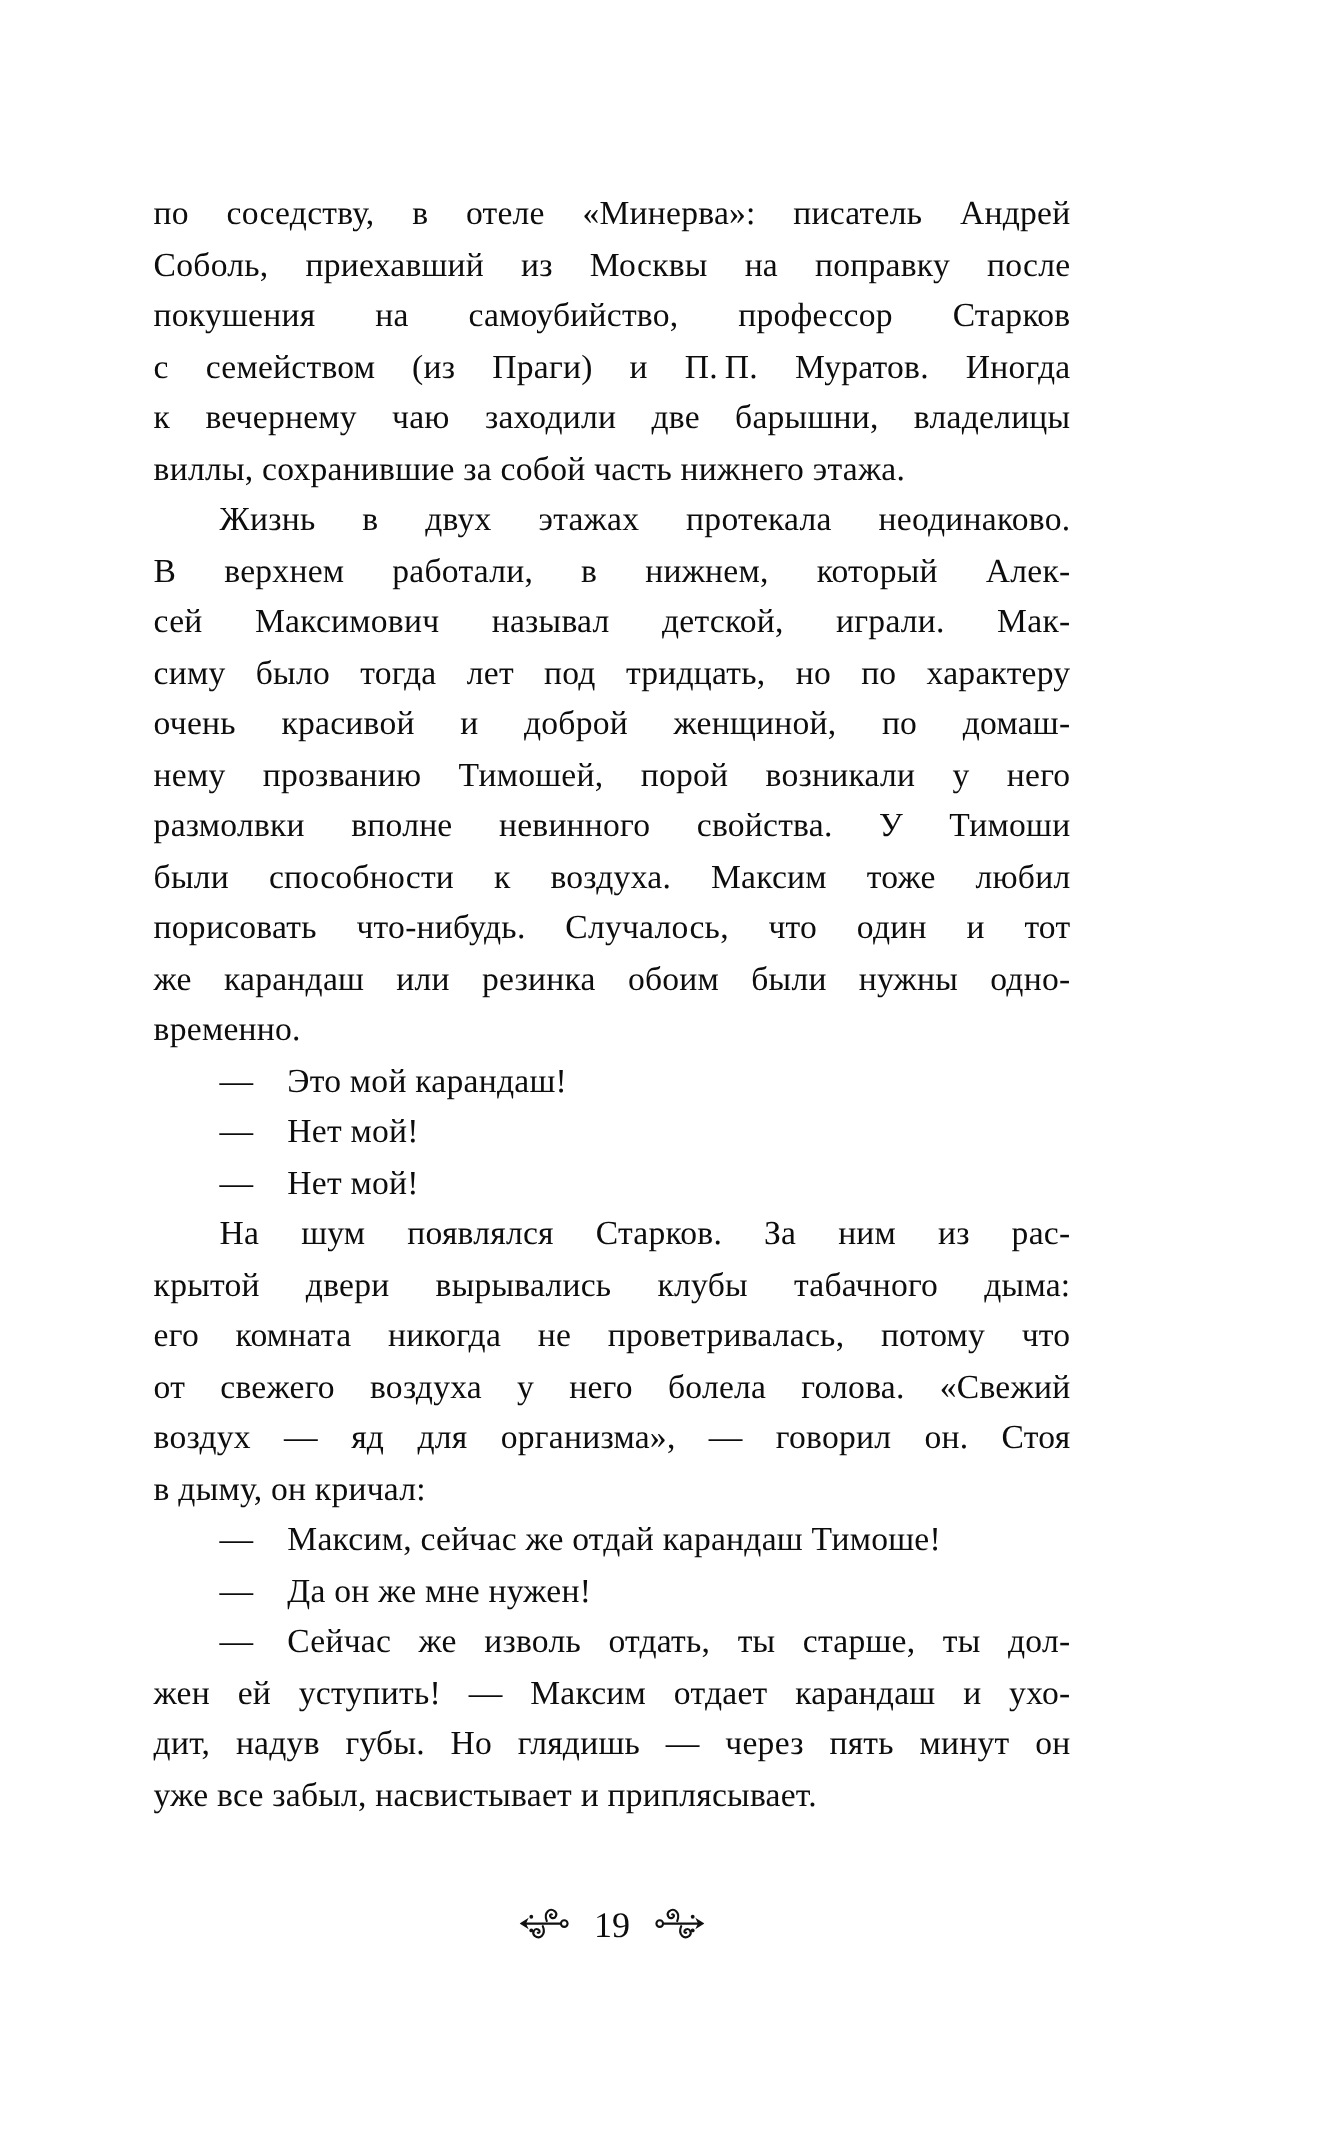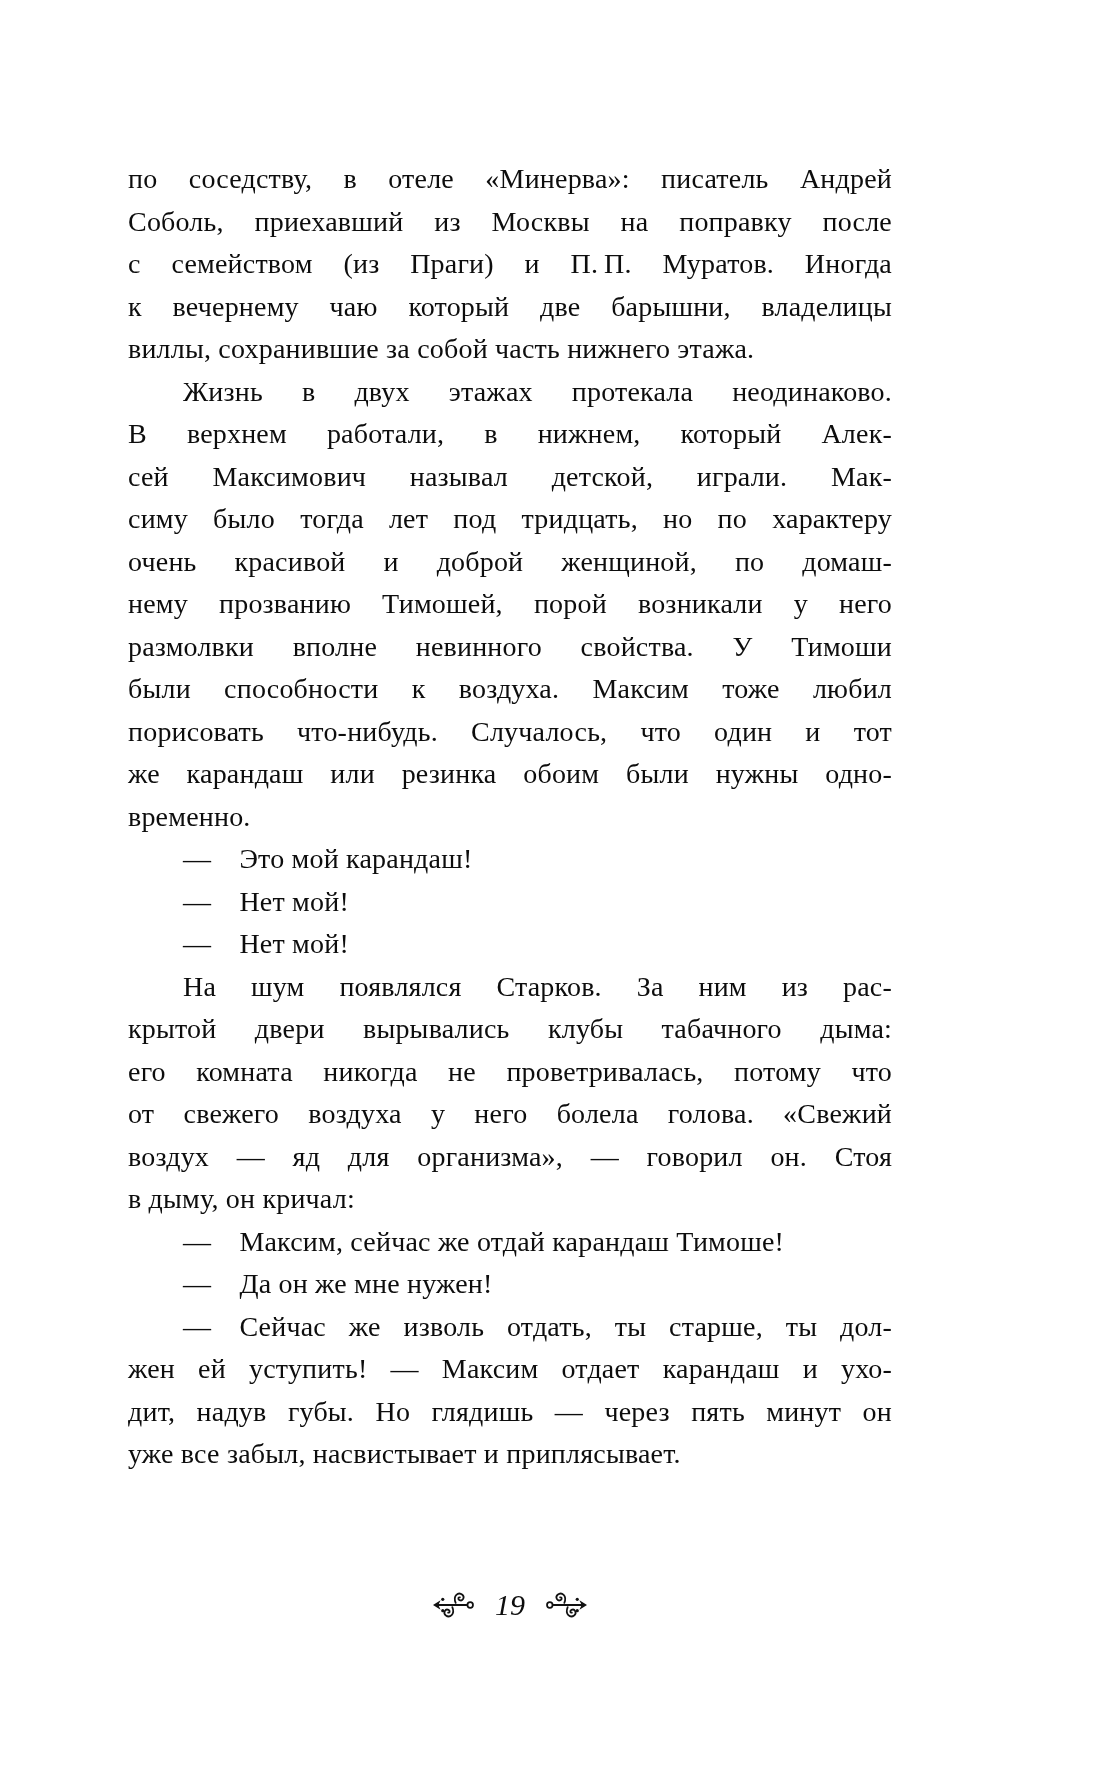--- a/index.html
+++ b/index.html
@@ -30,43 +30,43 @@
     height: 42.5px;
     overflow: visible;
   }
   .line.j { text-align-last: justify; }
   .line.ind { padding-left: 55px; }
   .footer {
     position: absolute;
     left: 128px; top: 1588px;
     width: 764px;
     display: flex;
-    align-items: center;
+    align-items: flex-start;
     justify-content: center;
     gap: 20px;
-    font-style: italic;
   }
   .page-number {
     font-size: 30px;
     line-height: 34px;
     color: #0d0d0d;
   }
   .orn { width: 42px; height: 30px; display: block; }
   .orn.mirror { transform: scaleX(-1); }
 </style>
 </head>
 <body>
 
 <div class="page">
 
   <div class="text-block">
     <div class="line j">по соседству, в отеле «Минерва»: писатель Андрей</div>
     <div class="line j">Соболь, приехавший из Москвы на поправку после</div>
+    <div class="line j">покушения на самоубийство, профессор Старков</div>
     <div class="line j">с семейством (из Праги) и П. П. Муратов. Иногда</div>
-    <div class="line j">к вечернему чаю который две барышни, владелицы</div>
+    <div class="line j">к вечернему чаю заходили две барышни, владелицы</div>
     <div class="line">виллы, сохранившие за собой часть нижнего этажа.</div>
     <div class="line j ind">Жизнь в двух этажах протекала неодинаково.</div>
     <div class="line j">В верхнем работали, в нижнем, который Алек-</div>
     <div class="line j">сей Максимович называл детской, играли. Мак-</div>
     <div class="line j">симу было тогда лет под тридцать, но по характеру</div>
     <div class="line j">очень красивой и доброй женщиной, по домаш-</div>
     <div class="line j">нему прозванию Тимошей, порой возникали у него</div>
     <div class="line j">размолвки вполне невинного свойства. У Тимоши</div>
     <div class="line j">были способности к воздуха. Максим тоже любил</div>
     <div class="line j">порисовать что-нибудь. Случалось, что один и тот</div>

